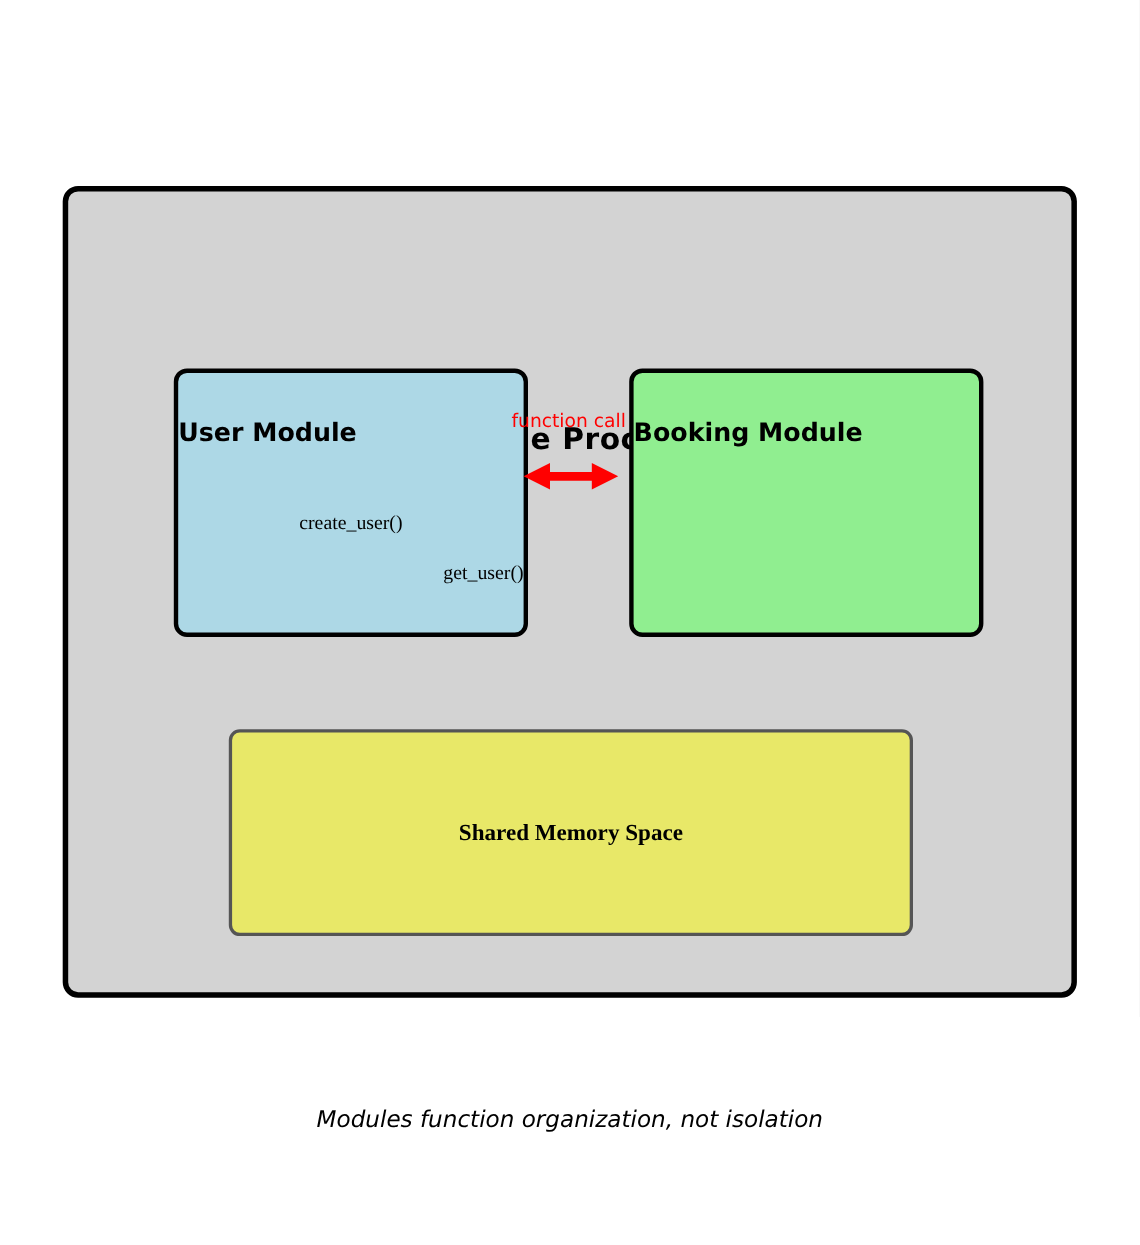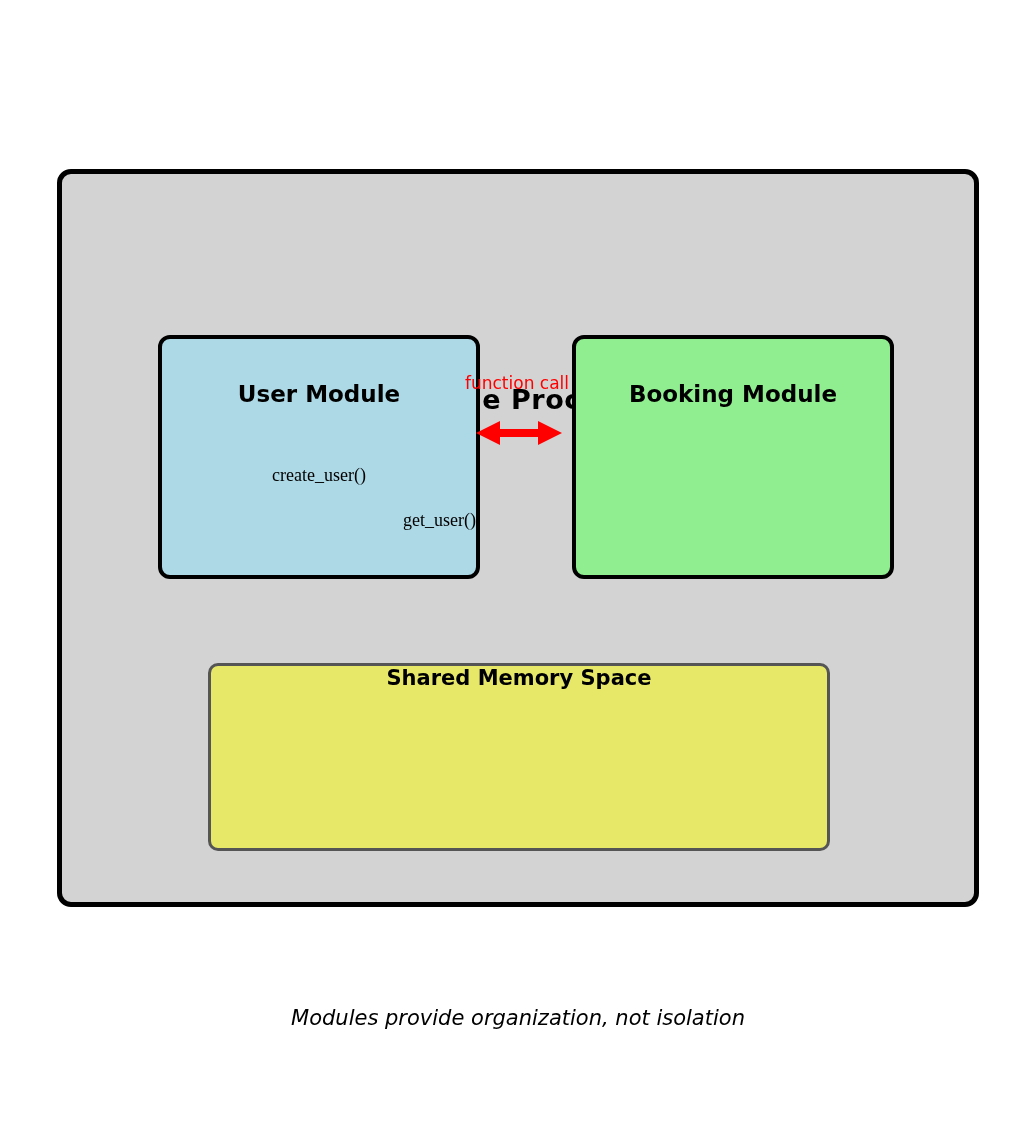--- a/index.html
+++ b/index.html
@@ -44,42 +44,43 @@
     width: 322px; height: 244px;
     border: 4px solid var(--border);
     border-radius: 12px;
   }
   .module-box.user { left: 158px; background: var(--user-bg); }
   .module-box.booking { left: 556px; background: var(--booking-bg); margin-left: 16px; }
   .module-title {
     position: absolute;
     left: 0; right: 0;
     top: 42px;
-    text-align: center;
     font-size: 23px;
     font-weight: bold;
   }
   .module-fn {
     position: absolute;
     left: 0; right: 0;
     text-align: center;
     font-family: Liberation Serif, serif;
     font-size: 18px;
   }
   .fn-line-1 { top: 126px; }
   .fn-line-2 { top: 171px; text-align: right; }
   .shared-box {
     position: absolute;
     left: 208px; top: 663px;
     width: 622px; height: 188px;
     background: var(--shared-bg);
     border: 3px solid var(--shared-border);
     border-radius: 10px;
     display: flex;
+    align-items: center;
     justify-content: center;
+    font-family: Liberation Serif, serif;
   }
   .shared-label {
     font-size: 21px;
     font-weight: bold;
   }
   .arrow-label {
     position: absolute;
     left: 517px; top: 373px;
     transform: translateX(-50%);
     color: var(--arrow);
@@ -122,13 +123,13 @@
 <svg class="arrow-svg" width="90" height="40" viewBox="0 0 90 40">
   <line x1="16" y1="20" x2="74" y2="20" stroke="currentColor" stroke-width="8"></line>
   <polygon points="2,20 26,8 26,32" fill="currentColor"></polygon>
   <polygon points="88,20 64,8 64,32" fill="currentColor"></polygon>
 </svg>
 
 <div class="shared-box">
   <div class="shared-label">Shared Memory Space</div>
 </div>
 
-<div class="caption">Modules provide organization, not isolation</div>
+<div class="caption">Modules function organization, not isolation</div>
 
 </body></html>

